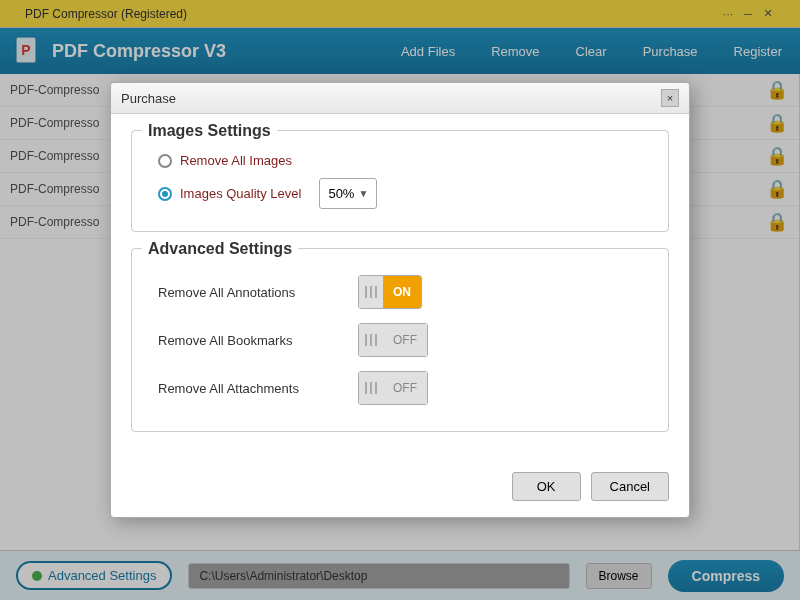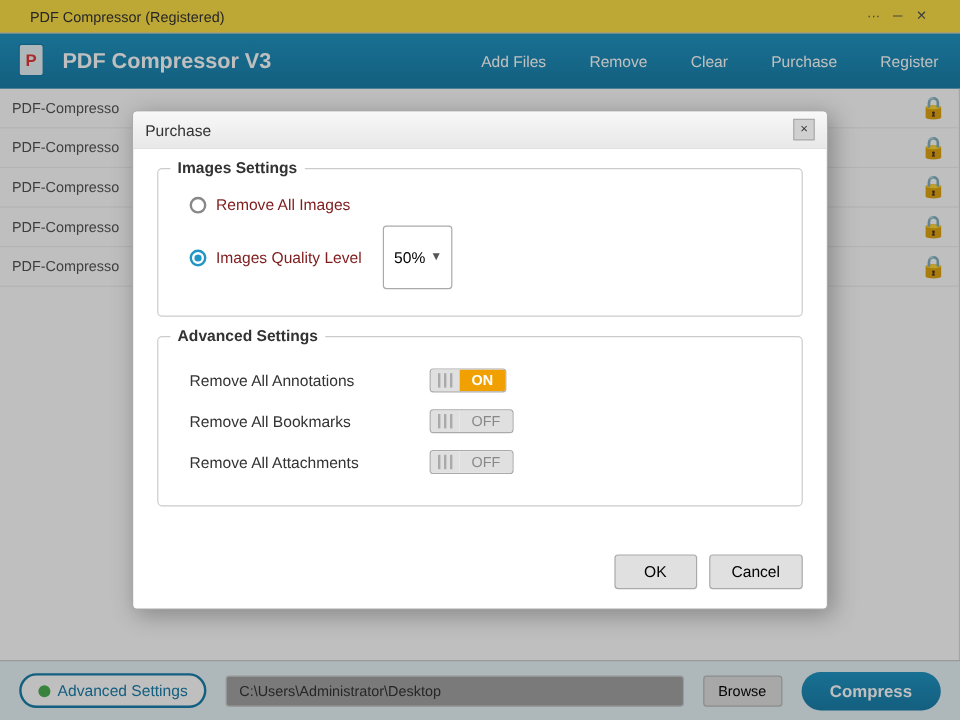--- a/index.html
+++ b/index.html
@@ -237,21 +237,21 @@
       margin-bottom: 16px;
       padding: 12px 16px;
       position: relative;
     }
     .section-legend {
       position: absolute;
       top: -9px;
       left: 10px;
       background: white;
       padding: 0 6px;
-      font-size: 13px;
+      font-size: 16px;
       font-weight: bold;
       color: #333;
     }
 
     
     .radio-row {
       display: flex;
       align-items: center;
       gap: 8px;
       margin: 10px 0;
@@ -281,21 +281,21 @@
       color: #7f1d1d;
     }
 
     
     .quality-dropdown {
       display: flex;
       align-items: center;
       gap: 4px;
       border: 1px solid #aaa;
       border-radius: 3px;
-      padding: 18px 8px;
+      padding: 7px 8px;
       font-size: 13px;
       background: white;
       cursor: pointer;
       margin-left: 10px;
     }
     .dropdown-arrow {
       font-size: 10px;
       color: #555;
     }
 
@@ -313,21 +313,21 @@
     }
 
     
     .toggle {
       display: flex;
       align-items: center;
       border: 1px solid #aaa;
       border-radius: 3px;
       overflow: hidden;
       cursor: pointer;
-      height: 20px;
+      height: 34px;
     }
     .toggle-lines {
       padding: 0 5px;
       display: flex;
       align-items: center;
       background: #e0e0e0;
       height: 100%;
     }
     .toggle-lines-group {
       display: flex;

